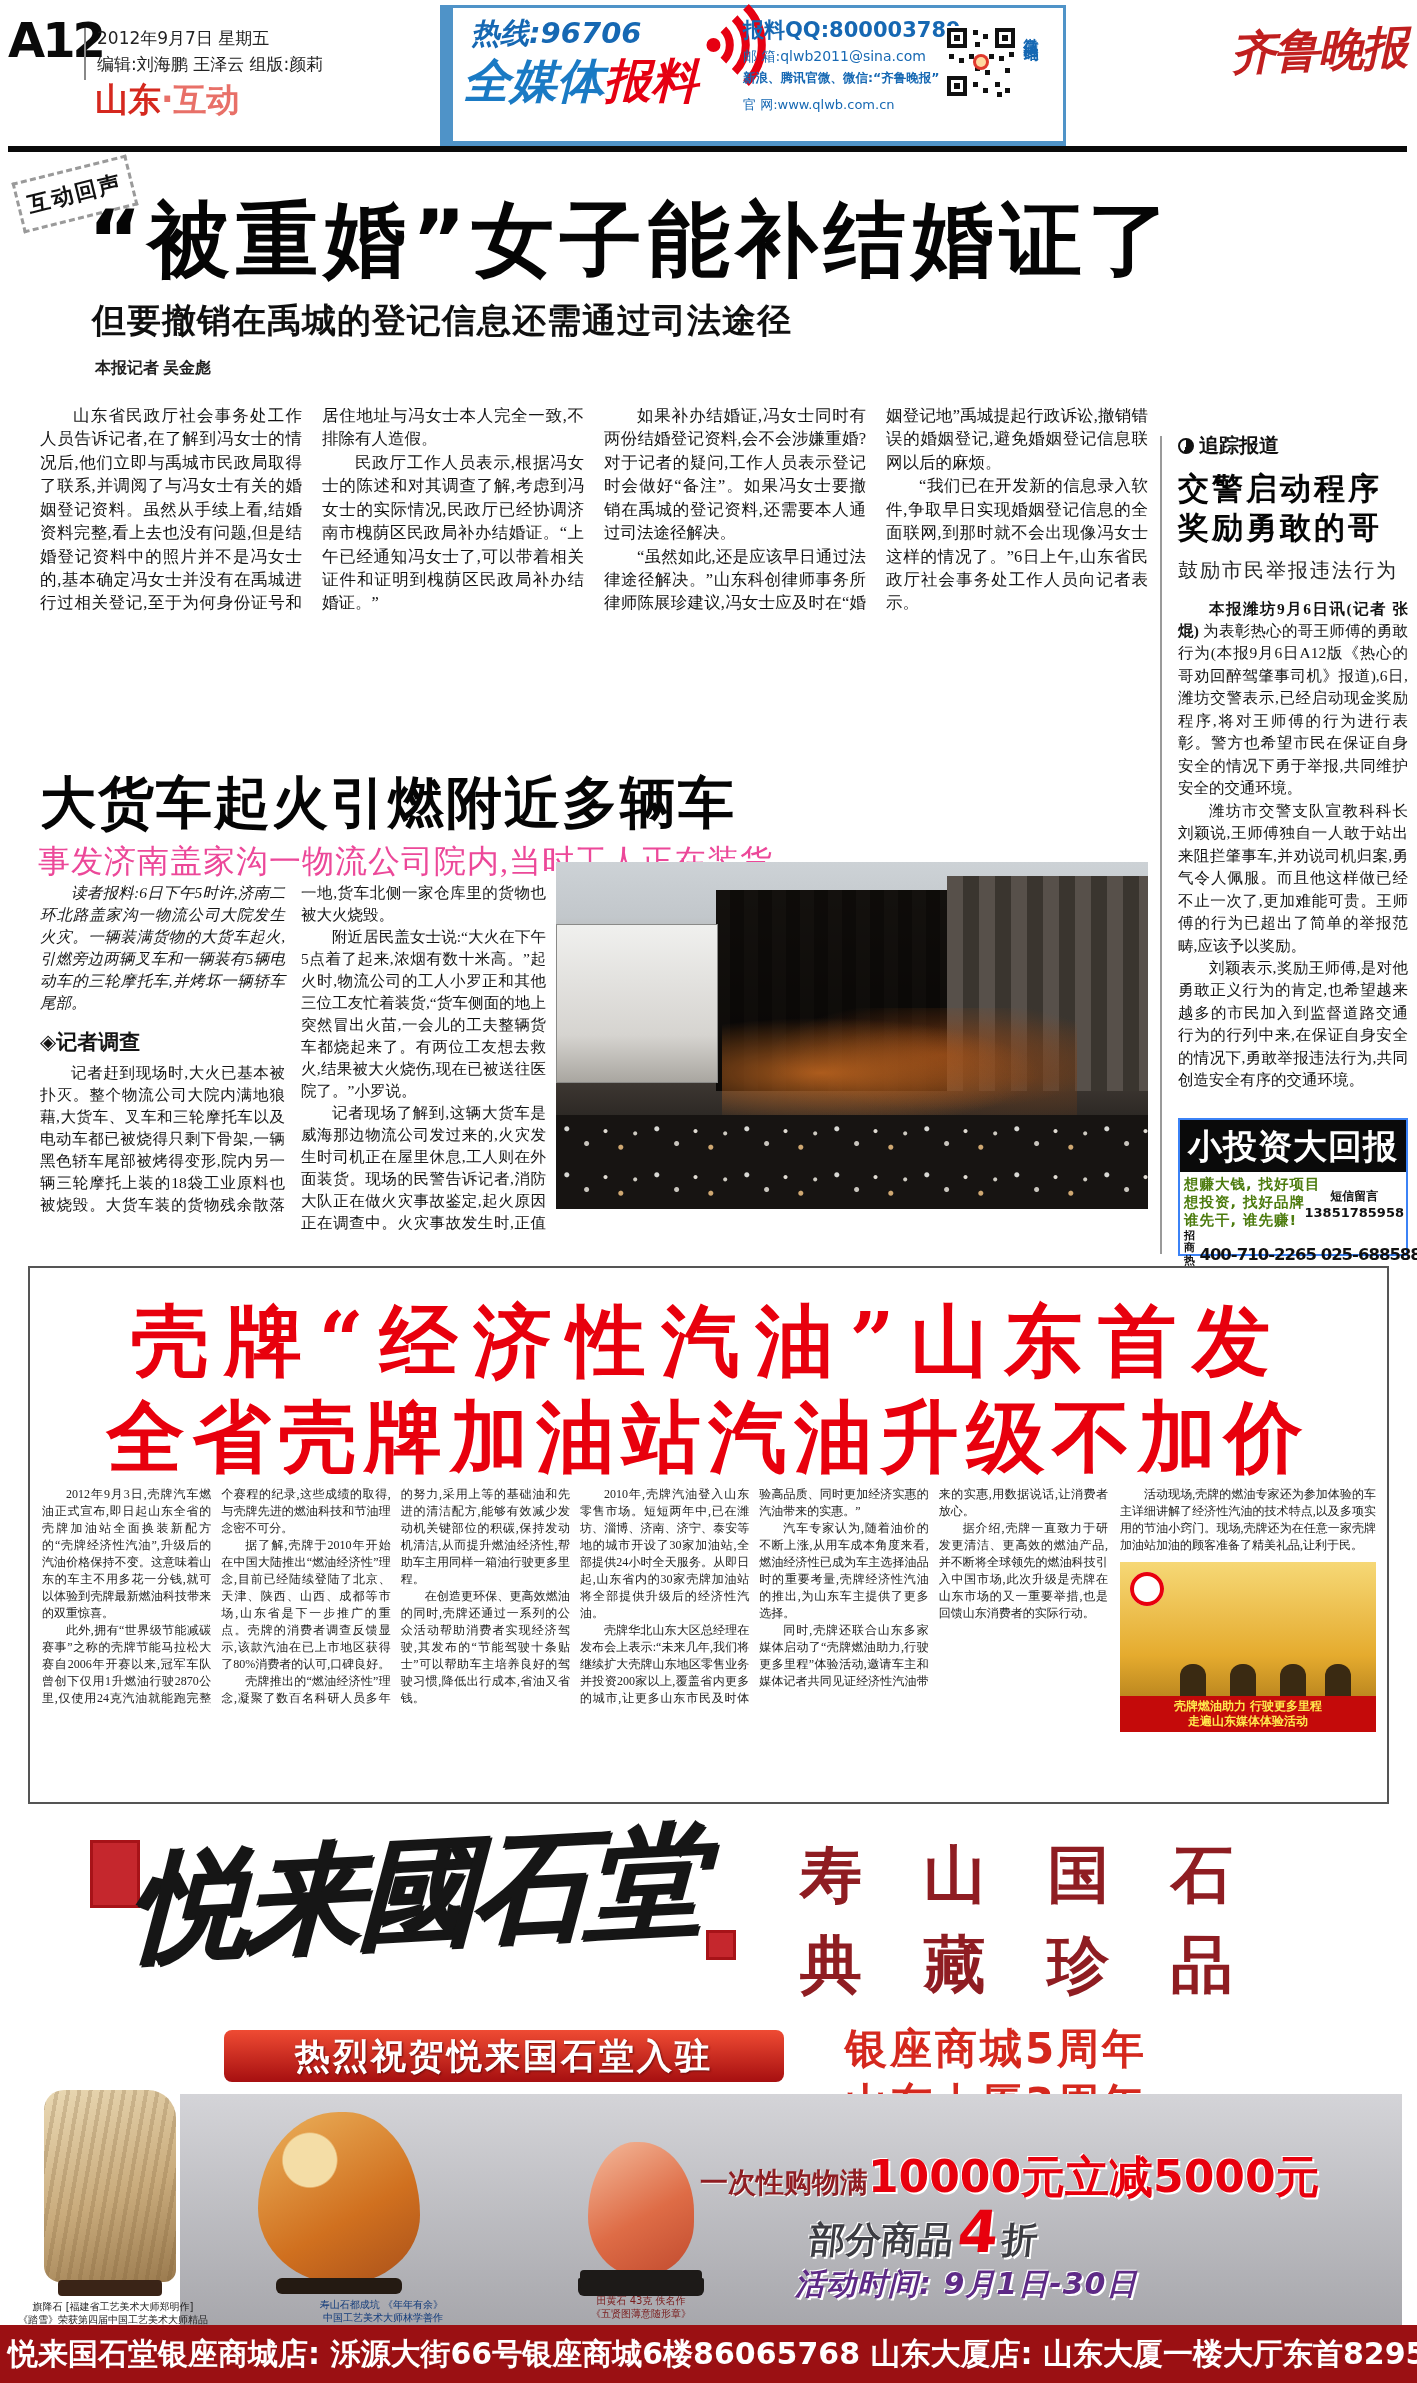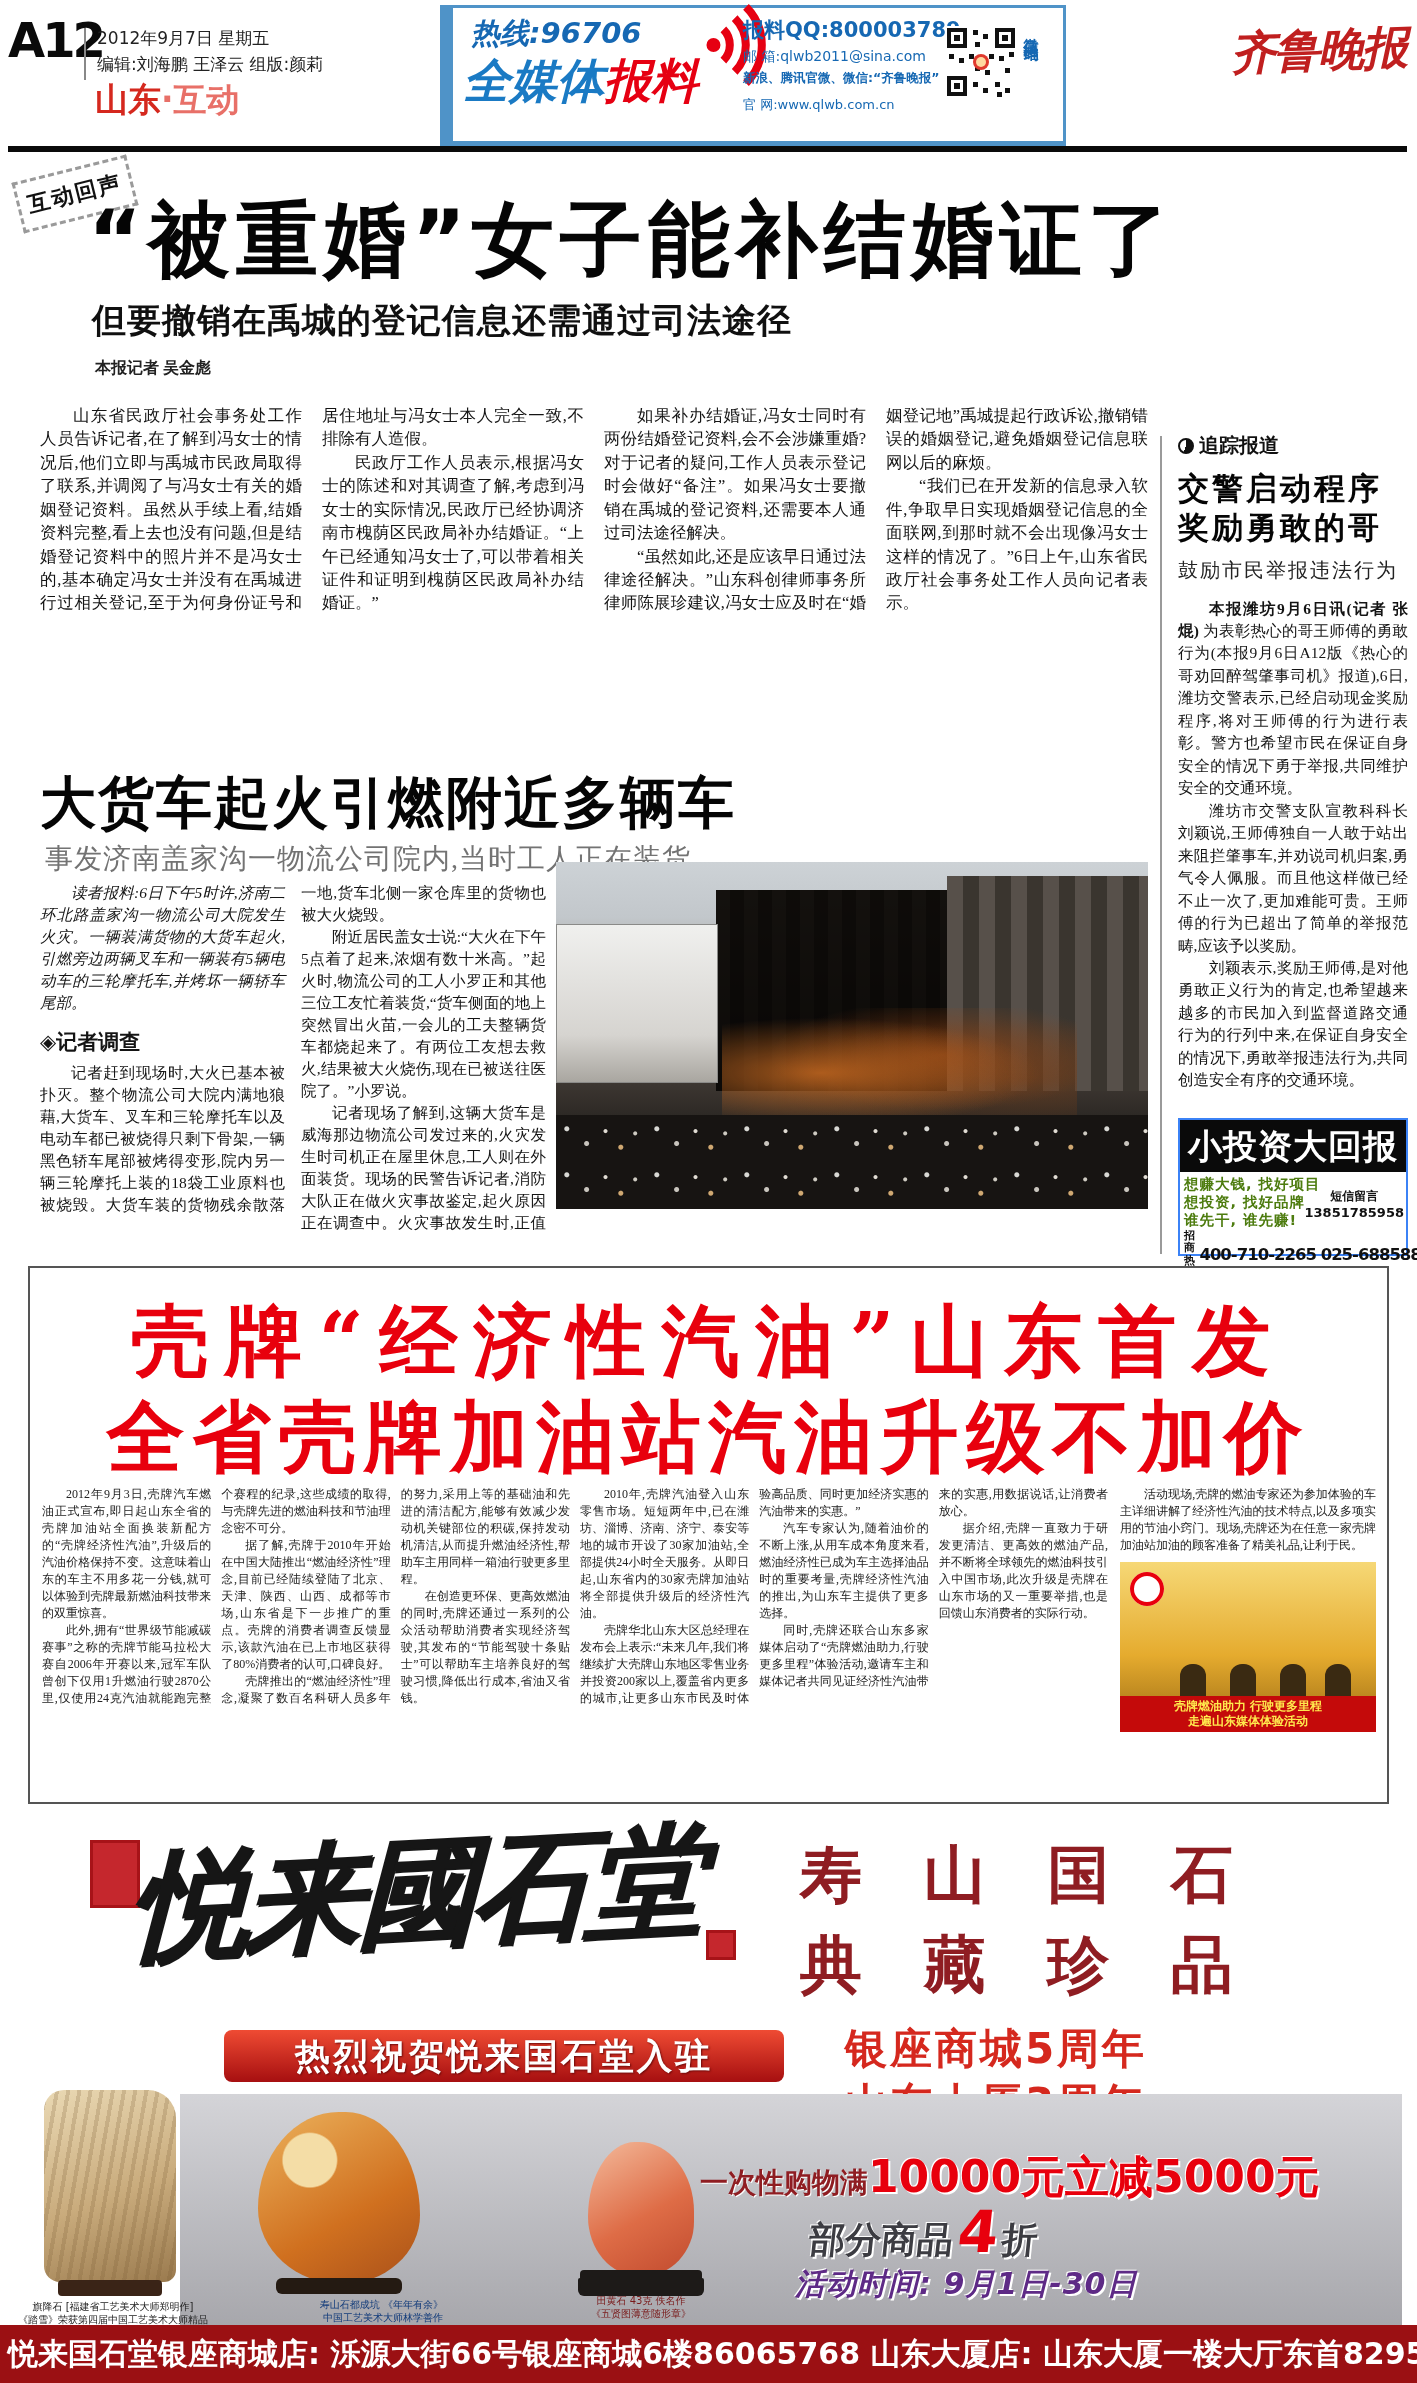--- a/index.html
+++ b/index.html
@@ -46,21 +46,21 @@
   .sb-tag{font:bold 20px "DejaVu Sans",sans-serif;color:#111;display:flex;align-items:center;gap:5px;}
   .sb-tag .dot{width:16px;height:16px;border-radius:50%;background:conic-gradient(#111 0 200deg,#fff 200deg 360deg);border:2px solid #111;box-sizing:border-box;}
   .sb-h{font:bold 31px "DejaVu Sans",sans-serif;letter-spacing:3px;margin-top:10px;line-height:1.25;color:#050505;}
   .sb-sub{font-size:20px;letter-spacing:2px;margin-top:10px;color:#222;font-family:"DejaVu Sans",sans-serif;}
   .sb-body{margin-top:14px;font-size:15.5px;line-height:1.45;text-align:justify;color:#141414;}
   .sb-body p{margin:0;text-indent:2em;}
   .sb-body .lead{font-weight:bold;}
 
   
   .a2-headline{left:40px;top:766px;font:bold 56px "DejaVu Sans",sans-serif;letter-spacing:2px;color:#050505;white-space:nowrap;}
-  .a2-sub{left:45px;top:840px;font-size:28px;color:#737373;letter-spacing:1px;}
+  .a2-sub{left:38px;top:840px;font-size:32px;color:#ec4899;letter-spacing:1px;}
   .a2-body{left:40px;top:882px;width:506px;height:372px;column-count:2;column-gap:16px;
            font-size:15.5px;line-height:1.42;text-align:justify;color:#141414;}
   .a2-body p{margin:0;text-indent:2em;}
   .a2-body .intro{font-style:italic;}
   .a2-body .sechead{font:bold 21px "DejaVu Sans",sans-serif;text-indent:0;margin:14px 0 6px 0;}
   .a2-body .reporter{font-weight:bold;margin-top:4px;}
 
   
   .photo{left:556px;top:862px;width:592px;height:347px;overflow:hidden;
          background:linear-gradient(180deg,#cdd2d6 0%,#c2c7cb 16%,#a8a39b 30%,#6f665d 48%,#3c3631 64%,#221f1c 80%,#191614 100%);}

